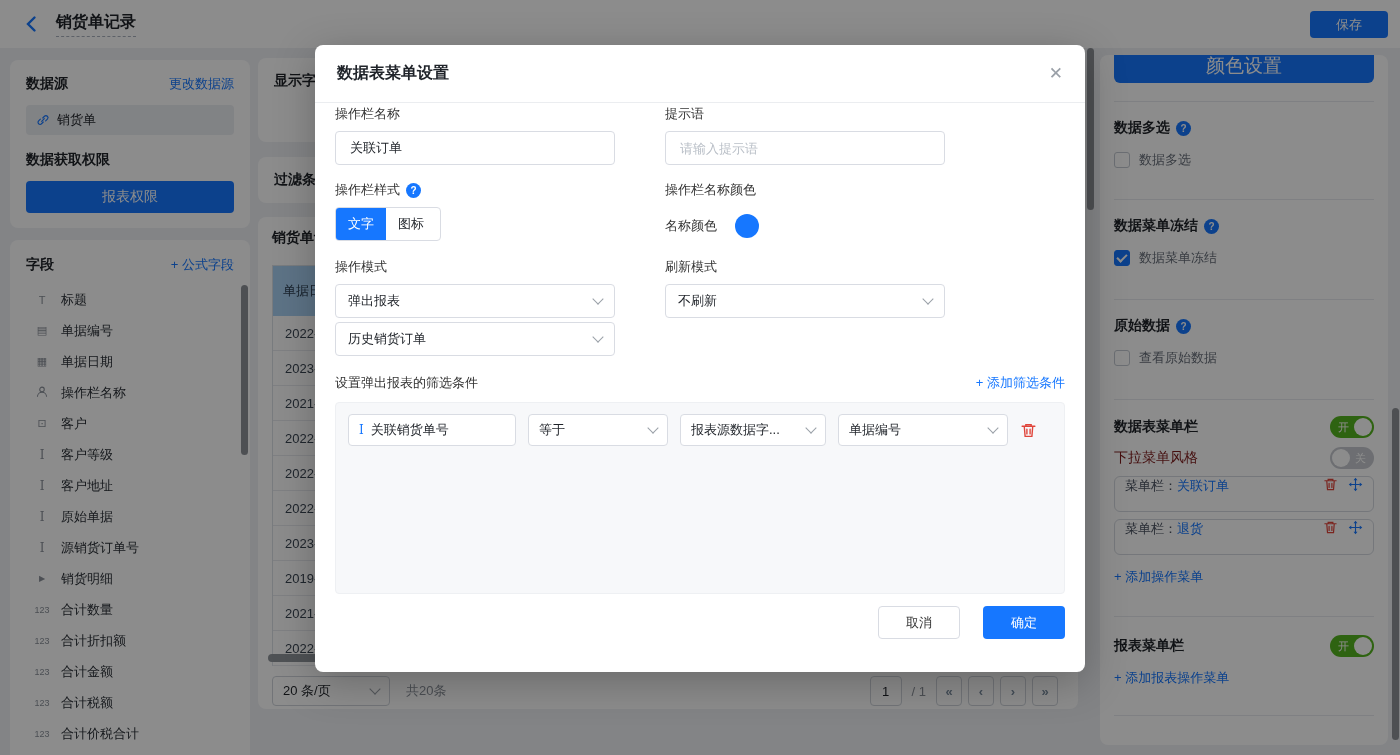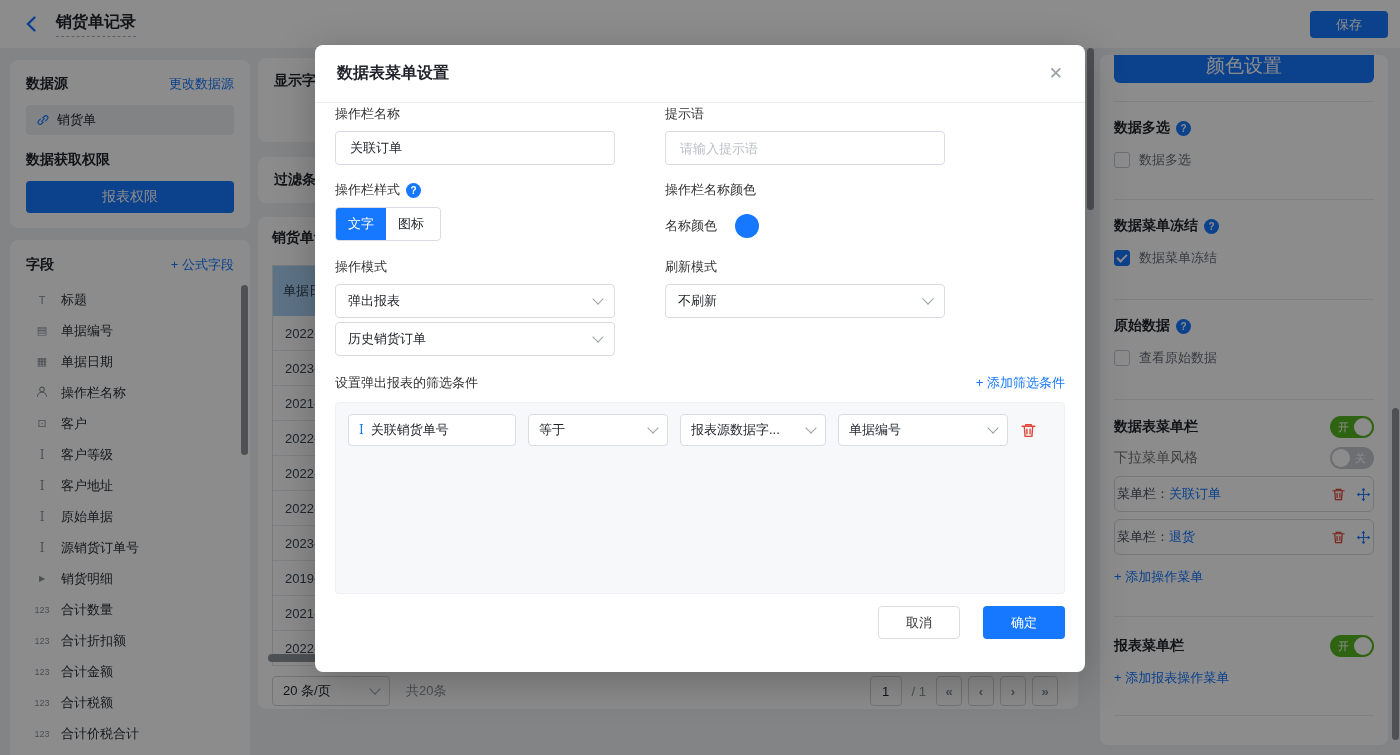--- a/index.html
+++ b/index.html
@@ -62,22 +62,22 @@
   .cb.checked:after{content:"";position:absolute;left:4px;top:1px;width:4px;height:8px;
         border-right:2px solid #fff;border-bottom:2px solid #fff;transform:rotate(45deg)}
   .cb-label{margin-left:9px;color:#676e79;font-size:13px}
   .toggle{width:44px;height:22px;border-radius:11px;position:relative;flex:none;color:#fff;font-size:11px}
   .toggle.on{background:#55b41f}
   .toggle.on .tx{position:absolute;left:8px;top:4px}
   .toggle.on .knob{position:absolute;right:2px;top:2px;width:18px;height:18px;border-radius:50%;background:#fff}
   .toggle.off{background:#c6c9cf}
   .toggle.off .tx{position:absolute;right:8px;top:4px}
   .toggle.off .knob{position:absolute;left:2px;top:2px;width:18px;height:18px;border-radius:50%;background:#fff}
-  .menu-box{border:1px solid #d5d9e0;border-radius:6px;height:34px;display:flex;align-items:center;
-            padding:0 2px;margin-top:7px}
+  .menu-box{border:1px solid #d5d9e0;border-radius:6px;height:34px;display:flex;
+            padding:0 10px;margin-top:7px}
   .menu-box .pre{color:#4a5260}
   .menu-box .nm{color:#1677ff}
   .mi{width:15px;height:15px;flex:none;cursor:pointer}
   
   .dim{position:absolute;inset:0;background:rgba(0,0,0,0.45);z-index:40}
   .modal{position:absolute;left:315px;top:45px;width:770px;height:627px;background:#fff;border-radius:8px;
          z-index:50;box-shadow:0 10px 40px rgba(0,0,0,.25);box-sizing:border-box}
   .m-head{height:57px;display:flex;align-items:center;justify-content:space-between;padding:0 22px;
           border-bottom:1px solid #ebedf0}
   .m-title{font-size:16px;font-weight:bold}
@@ -308,21 +308,21 @@
   <div class="divider" style="margin-top:32px"></div>
 
   <div class="spread" style="margin-top:16px">
     <span class="sec-title">数据表菜单栏</span>
     <span class="toggle on">
       <span class="tx">开</span>
         <span class="knob"></span>
     </span>
   </div>
   <div class="spread" style="margin-top:9px">
-    <span style="font-size:14px;color:#737373">下拉菜单风格</span>
+    <span style="font-size:14px;color:#7f1d1d">下拉菜单风格</span>
     <span class="toggle off">
       <span class="knob"></span>
         <span class="tx">关</span>
     </span>
   </div>
   <div class="menu-box">
     <span class="pre">菜单栏：</span>
     <span class="nm">关联订单</span>
     <span style="margin-left:auto" class="mi"><svg viewBox="0 0 16 16" width="15" height="15">
           <path d="M2 4h12M5.5 4V2.5h5V4M4 4l.8 9.5h6.4L12 4M6.5 6.8v4.4M9.5 6.8v4.4" stroke="#e0443a" stroke-width="1.3" fill="none" stroke-linecap="round"></path>

